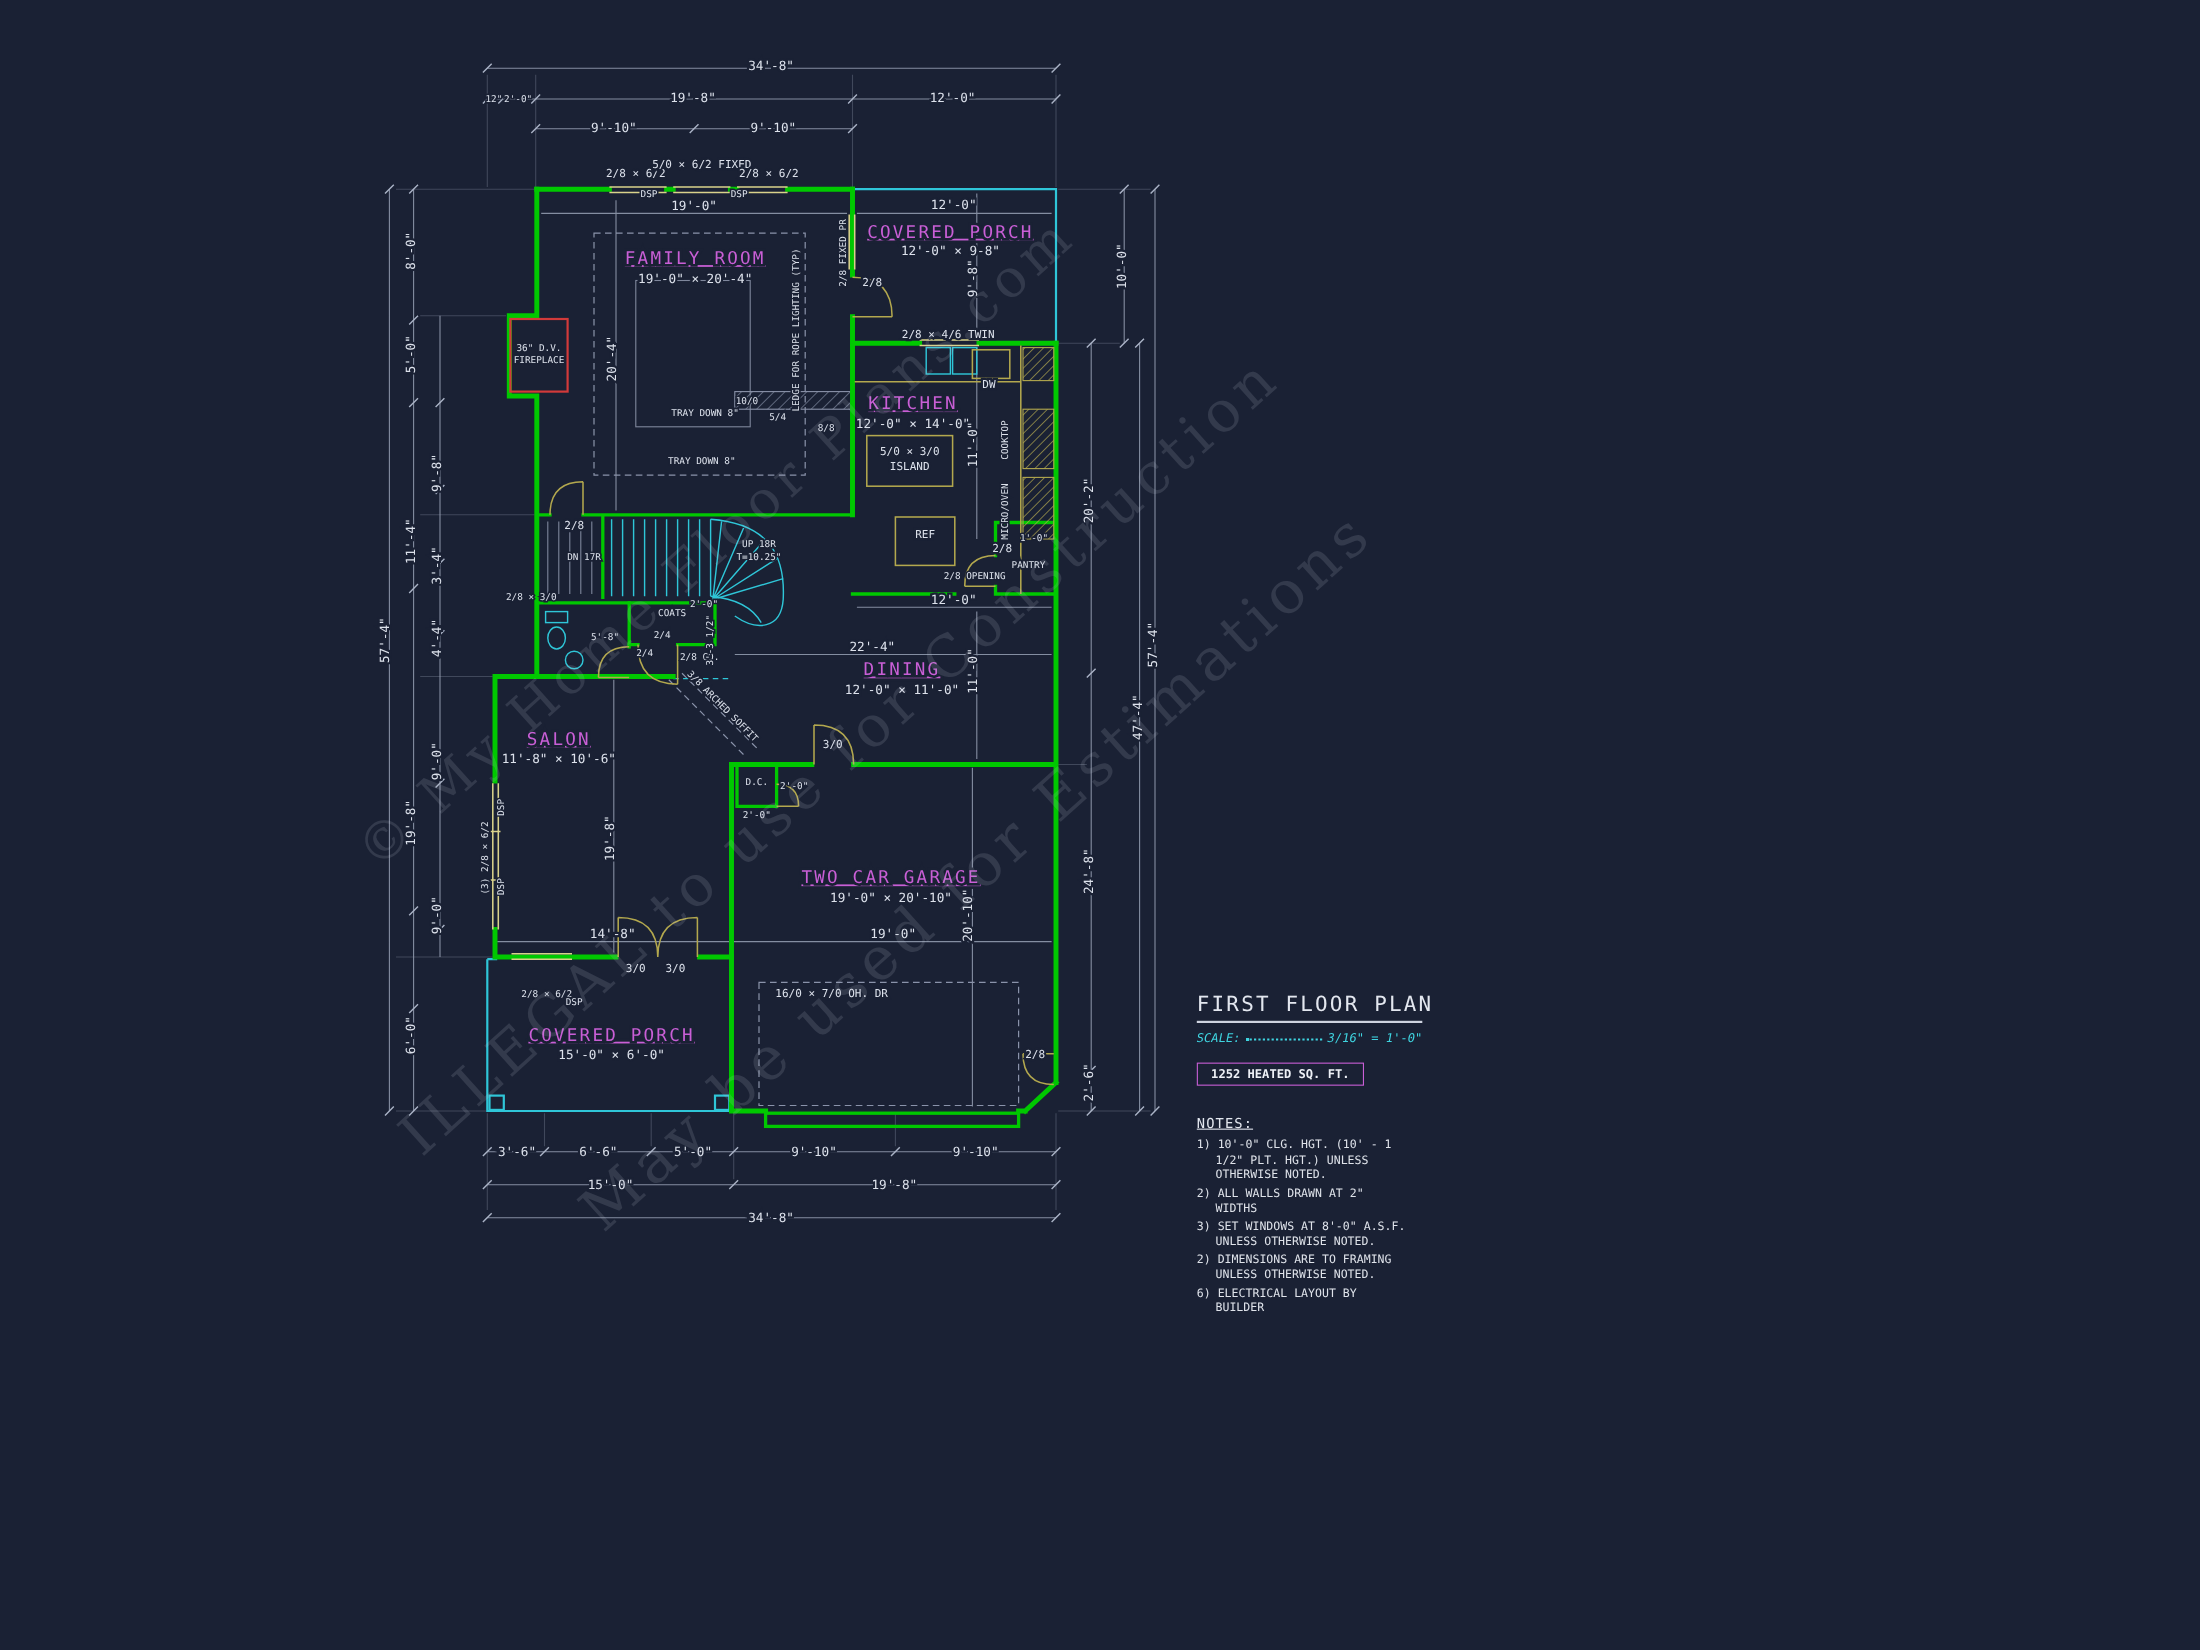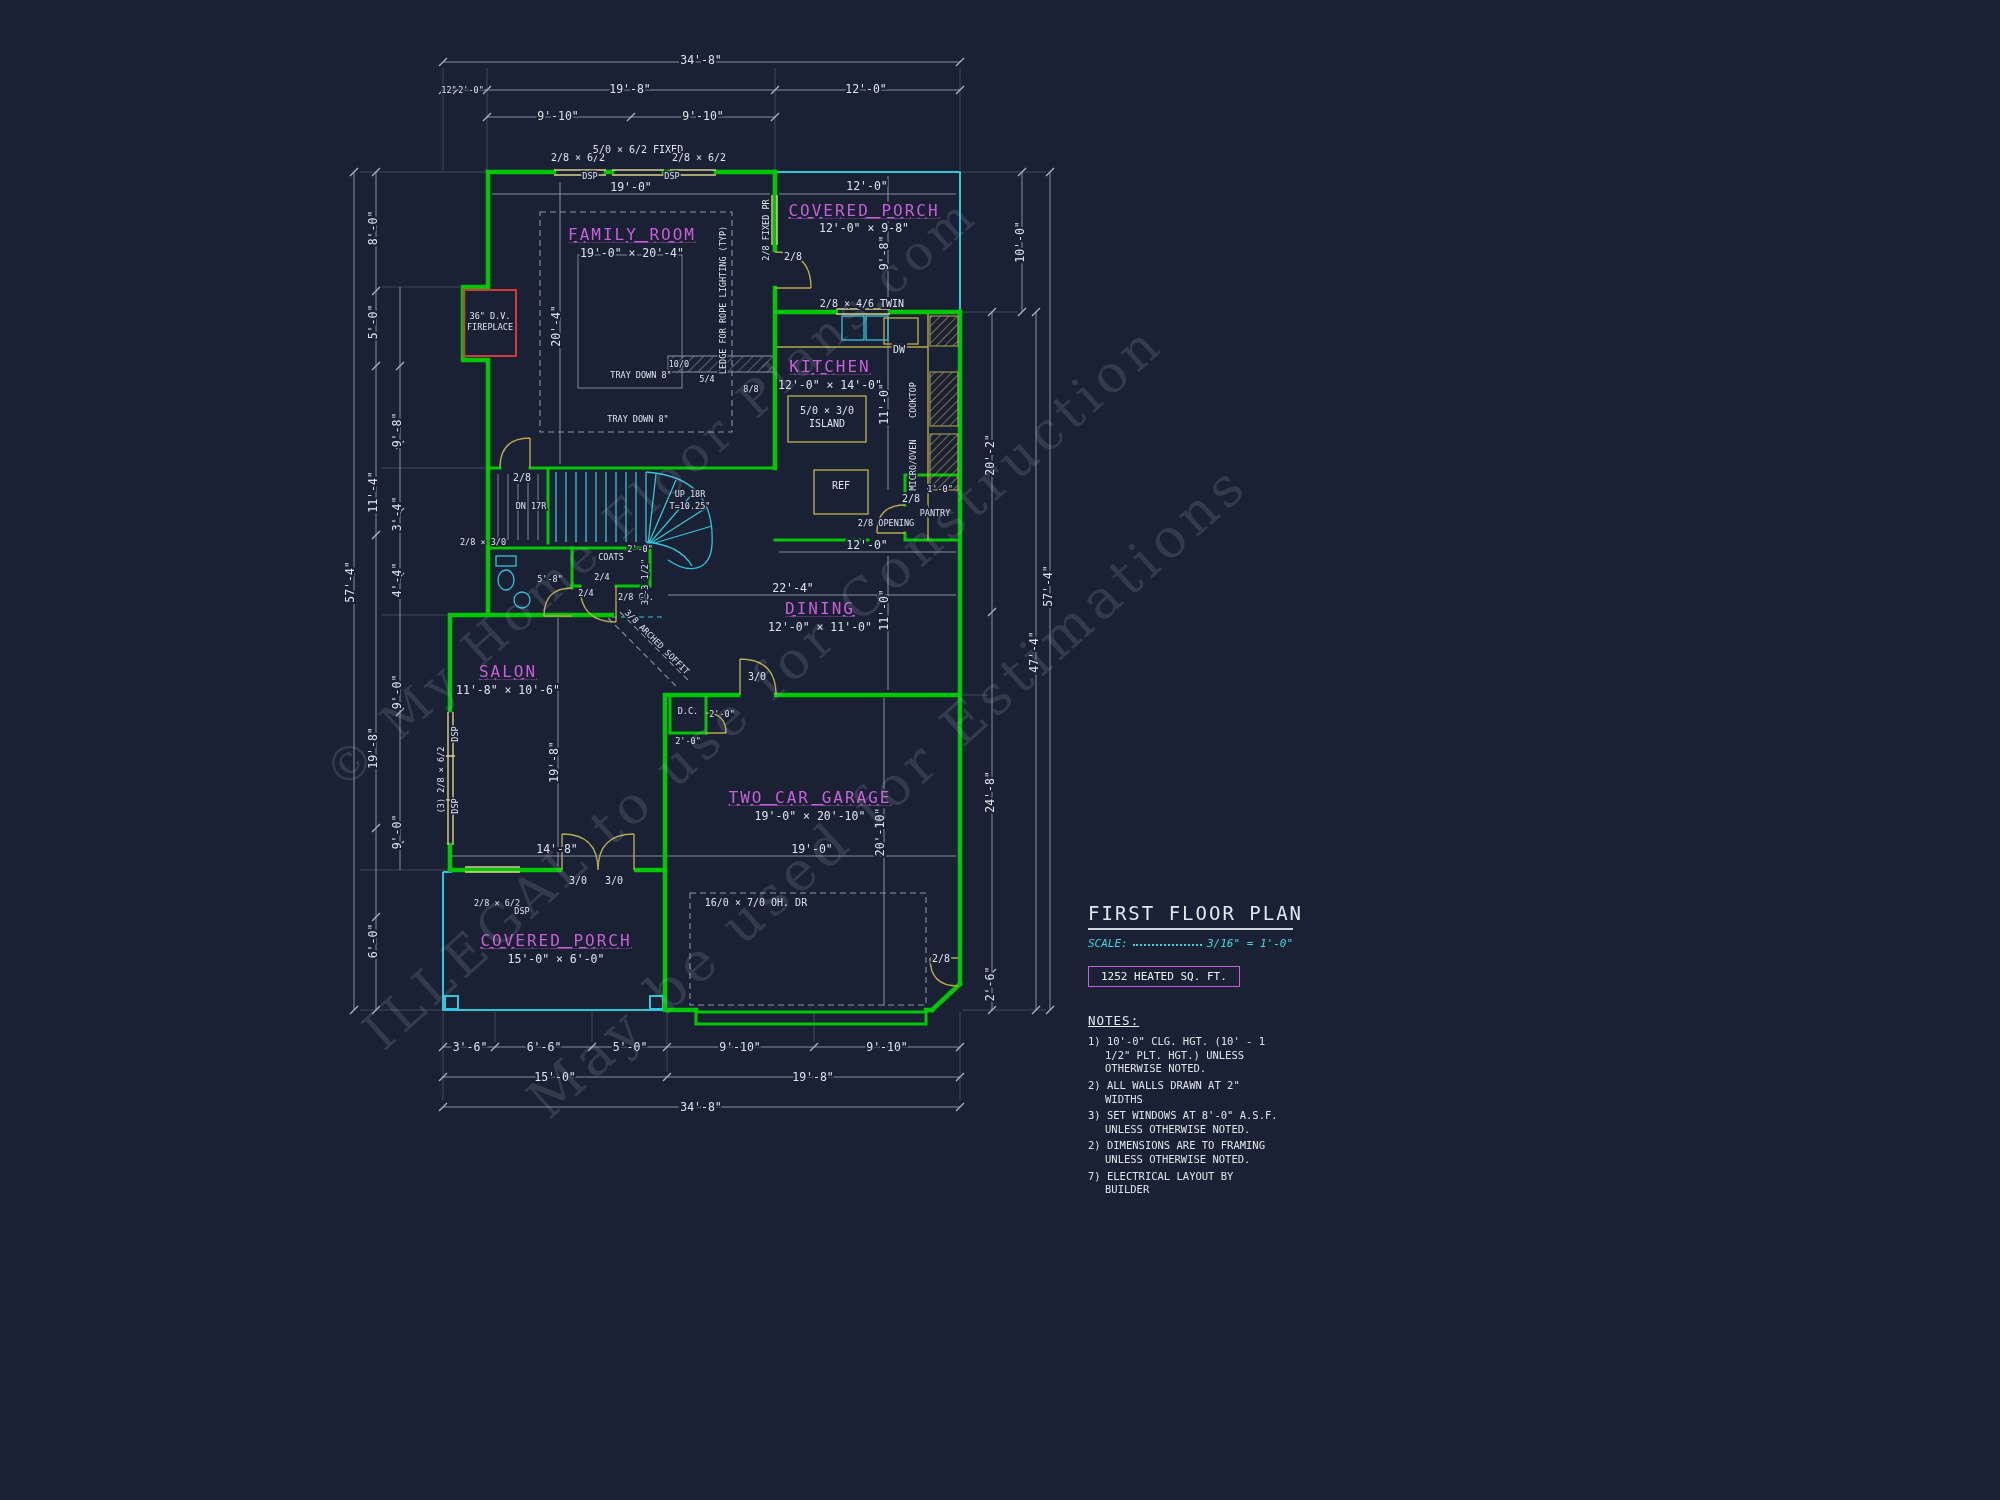--- a/index.html
+++ b/index.html
@@ -35,21 +35,21 @@
       font-family:"DejaVu Serif",serif;}
 
   
   .titleblock{position:absolute;left:1088px;top:902px;width:205px;color:#e3e7ef;}
   .tb-title{font-size:19px;letter-spacing:2px;white-space:nowrap;border-bottom:2px solid #cfd4e0;
             padding-bottom:4px;}
   .tb-scale{color:#3fd4e0;font-size:11px;display:flex;align-items:center;gap:5px;margin-top:7px;font-style:italic;}
   .tb-dots{flex:1;border-bottom:2px dotted #3fd4e0;height:2px;}
   .tb-scale .v{white-space:nowrap;}
   .tb-heated{border:1.5px solid #c95fd6;padding:3px 12px;font-size:11px;margin-top:16px;
-             display:inline-block;color:#eef1f7;}
+             display:inline-block;color:#eef1f7;font-weight:bold;}
   .tb-notes-heading{font-size:12.5px;text-decoration:underline;margin-top:26px;letter-spacing:1px;}
   .tb-notes{font-size:10.5px;margin-top:7px;width:190px;color:#dfe3ea;}
   .note{padding-left:17px;text-indent:-17px;margin-bottom:3px;line-height:1.3;}
 </style>
 </head>
 <body>
 
 <div class="stage">
 
 <svg id="plan" width="2000" height="1500" viewBox="0 0 2000 1500">
@@ -275,17 +275,17 @@
   </div>
   <div>
     <div class="tb-heated">1252 HEATED SQ. FT.</div>
   </div>
   <div class="tb-notes-heading">NOTES:</div>
   <div class="tb-notes">
         <div class="note">1)  10'-0" CLG. HGT. (10' - 1 1/2" PLT. HGT.) UNLESS OTHERWISE NOTED.</div>
         <div class="note">2)  ALL WALLS DRAWN AT 2" WIDTHS</div>
         <div class="note">3)  SET WINDOWS AT 8'-0" A.S.F. UNLESS OTHERWISE NOTED.</div>
         <div class="note">2)  DIMENSIONS ARE TO FRAMING UNLESS OTHERWISE NOTED.</div>
-        <div class="note">7)  ELECTRICAL LAYOUT BY BUILDER</div>
+        <div class="note">6)  ELECTRICAL LAYOUT BY BUILDER</div>
       </div>
 </div>
 
 </div>
 
 </body></html>

